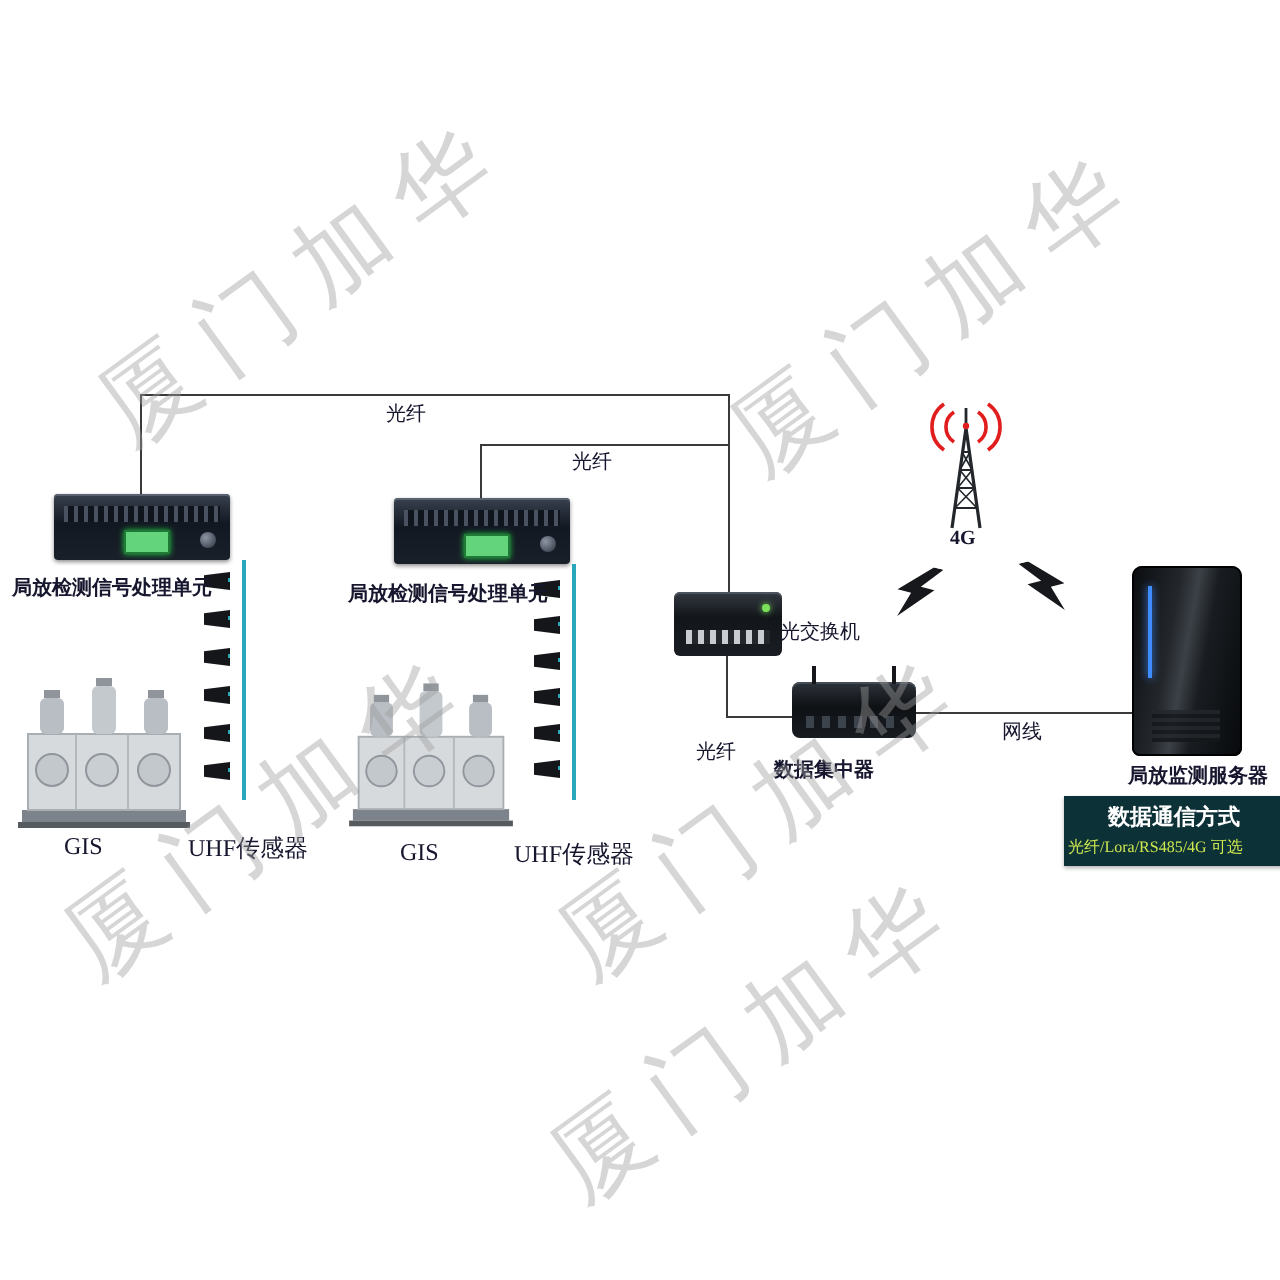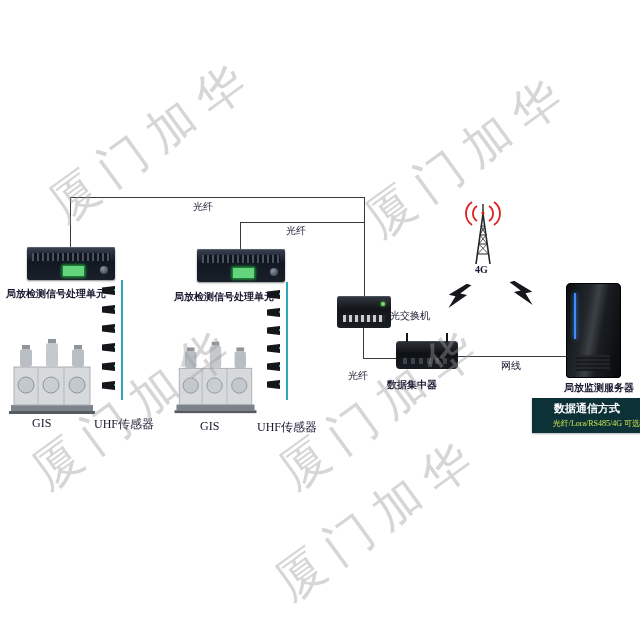--- a/index.html
+++ b/index.html
@@ -84,21 +84,21 @@
     background:repeating-linear-gradient(0deg,#14171a 0 2px,#23272c 2px 4px);
   }
   
   .gis{position:absolute;z-index:4;text-align:center;}
   
   .note{
     position:absolute;left:532px;top:398px;width:106px;z-index:6;
     background:#0c3137;padding:3px 2px 4px 2px;box-shadow:0 1px 2px rgba(0,0,0,.3);
   }
   .note .t{color:#ffffff;font-size:11px;font-weight:700;text-align:center;}
-  .note .b{color:#cfe84f;font-size:8px;text-align:right;margin-top:2px;white-space:nowrap;}
+  .note .b{color:#cfe84f;font-size:8px;text-align:left;margin-top:2px;white-space:nowrap;}
 </style>
 </head>
 <body>
 
 <div class="canvas">
 
   <div class="ln" style="left:70px;top:197px;width:1px;height:51px;"></div>
   <div class="ln" style="left:70px;top:197px;width:295px;height:1px;"></div>
   <div class="ln" style="left:364px;top:197px;width:1px;height:99px;"></div>
   <div class="ln" style="left:240px;top:222px;width:1px;height:28px;"></div>

